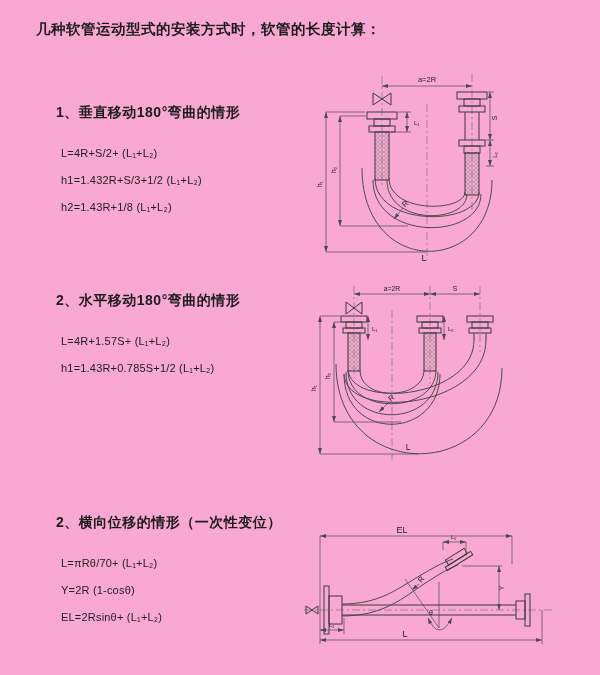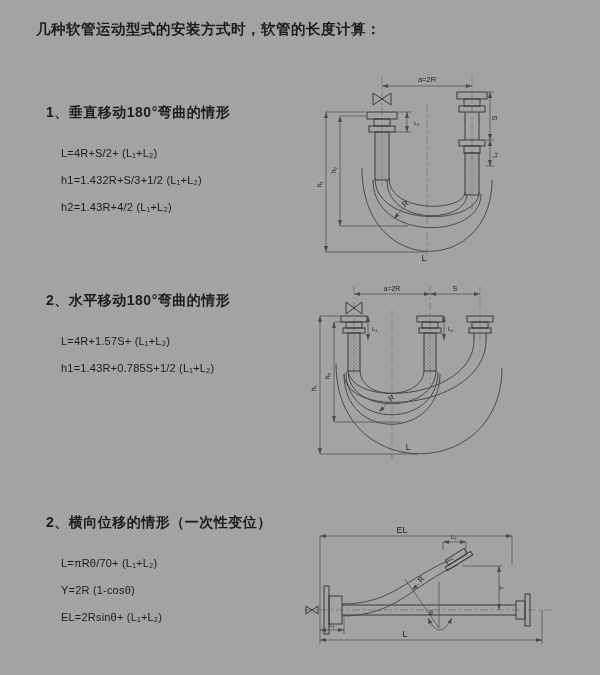--- a/index.html
+++ b/index.html
@@ -1,26 +1,26 @@
 <!DOCTYPE html>
 <html><head>
 <meta charset="utf-8">
 <style>
   html,body{margin:0;padding:0;}
   body{
     width:600px;height:675px;background:#ffffff;position:relative;overflow:hidden;
     font-family:"Liberation Sans","DejaVu Sans",sans-serif;color:#1c1c1c;
   }
-  .page{position:absolute;inset:0;background:#a3a3a3;}
+  .page{position:absolute;inset:0;background:#f9a8d4;}
   .title{position:absolute;left:36px;top:20px;font-size:14.5px;font-weight:700;letter-spacing:.5px;}
   .section{position:absolute;left:40px;}
   #sec1{top:104px;}
   #sec2{top:292px;}
   #sec3{top:514px;}
-  .heading{font-size:14px;font-weight:700;letter-spacing:.5px;margin:0 0 10px 6px;}
+  .heading{font-size:14px;font-weight:700;letter-spacing:.5px;margin:0 0 10px 16px;}
   .formula{font-size:11px;font-weight:400;margin:0 0 0 21px;padding-top:15px;letter-spacing:.2px;white-space:nowrap;}
   .diagram{position:absolute;}
   #diagram1{left:310px;top:70px;}
   #diagram2{left:306px;top:282px;}
   #diagram3{left:302px;top:522px;}
   svg{display:block;}
   svg .part{fill:none;stroke:#3a3a3a;stroke-width:1;}
   svg .hose{fill:none;stroke:#4a4a4a;stroke-width:1;}
   svg .dim{fill:none;stroke:#4a4a4a;stroke-width:.7;}
   svg .cl{fill:none;stroke:#6a6a6a;stroke-width:.6;stroke-dasharray:8 3 2 3;}
@@ -30,21 +30,21 @@
 <body>
 
 <div class="page">
 
   <div class="title">几种软管运动型式的安装方式时，软管的长度计算：</div>
 
   <div class="section" id="sec1">
     <div class="heading">1、垂直移动180°弯曲的情形</div>
     <div class="formula">L=4R+S/2+ (L₁+L₂)</div>
     <div class="formula">h1=1.432R+S/3+1/2 (L₁+L₂)</div>
-    <div class="formula">h2=1.43R+4/2 (L₁+L₂)</div>
+    <div class="formula">h2=1.43R+1/8 (L₁+L₂)</div>
   </div>
 
   <div class="diagram" id="diagram1">
     <svg width="282" height="194" viewBox="0 0 282 194">
       <defs>
         <marker id="arA" markerWidth="7" markerHeight="5" refX="6" refY="2" orient="auto-start-reverse" markerUnits="userSpaceOnUse">
           <path d="M0,0 L6,2 L0,4 z" fill="#4a4a4a"></path>
         </marker>
         <pattern id="hatchA" patternUnits="userSpaceOnUse" width="4" height="4">
           <path d="M0,4 L4,0 M0,0 L4,4" stroke="#8a8a8a" stroke-width="0.5"></path>

